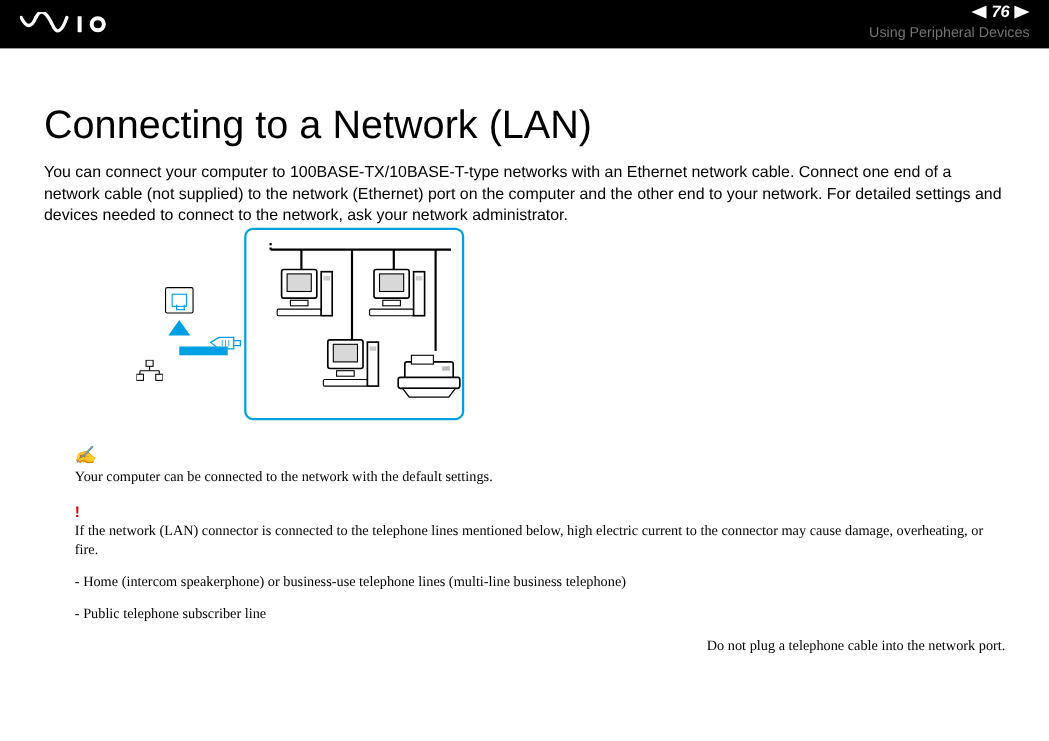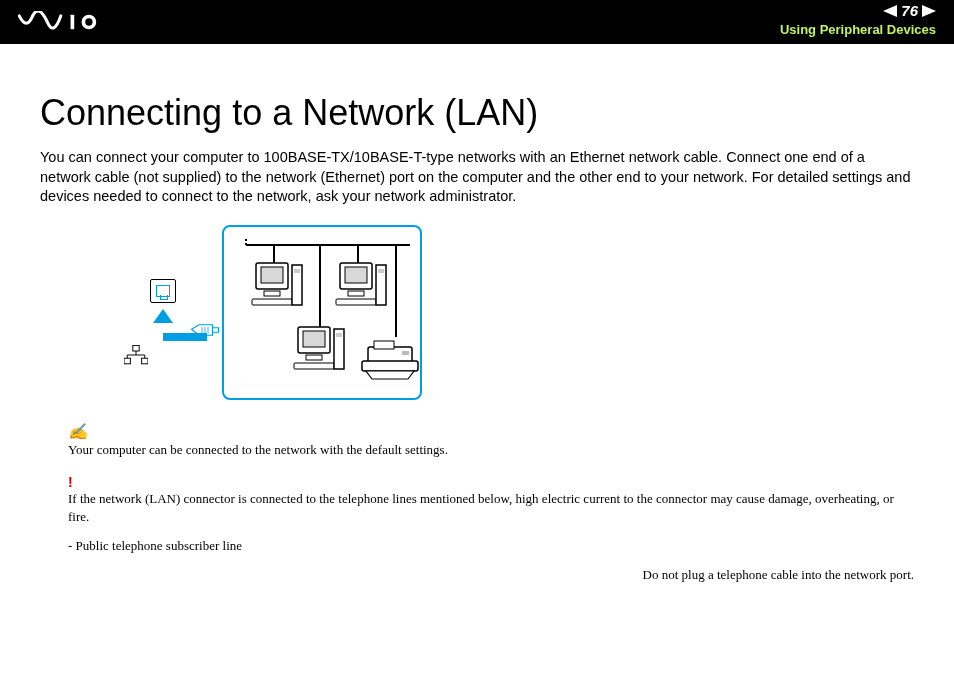--- a/index.html
+++ b/index.html
@@ -32,37 +32,37 @@
     color: #fff;
     font-style: italic;
     font-weight: bold;
     font-size: 15px;
   }
   .nav-arrows svg { display:block; }
   .section-label {
     position: absolute;
     top: 22px;
     right: 18px;
-    color: #bef264;
-    font-weight: bold;
+    color: #737373;
+    font-weight: normal;
     font-size: 13px;
   }
   .content {
     padding: 48px 40px 0 40px;
   }
   h1 {
     font-family: Arial, Helvetica, sans-serif;
     font-weight: 400;
     font-size: 36px;
     margin-bottom: 14px;
   }
   .intro {
     font-size: 14.5px;
     line-height: 1.35;
-    margin-bottom: 18px;
+    margin-bottom: 0;
   }
   .diagram-row {
     display: flex;
     align-items: center;
     gap: 0;
     margin-left: 42px;
     margin-bottom: 22px;
   }
   .left-icons {
     position: relative;
@@ -231,18 +231,19 @@
   </div>
 
   <div class="note-block">
     <div class="pencil-icon">✍</div>
     <p class="note-text">Your computer can be connected to the network with the default settings.</p>
 
     <div class="warn-mark">!</div>
     <div class="warn-block note-text">
       <p>If the network (LAN) connector is connected to the telephone lines mentioned below, high electric current to the connector may cause damage, overheating, or fire.</p>
       <div class="bullet-list">
+        <div>- Home (intercom speakerphone) or business-use telephone lines (multi-line business telephone)</div>
         <div>- Public telephone subscriber line</div>
       </div>
       <p class="final-note">Do not plug a telephone cable into the network port.</p>
     </div>
   </div>
 </div>
 
 </body></html>

